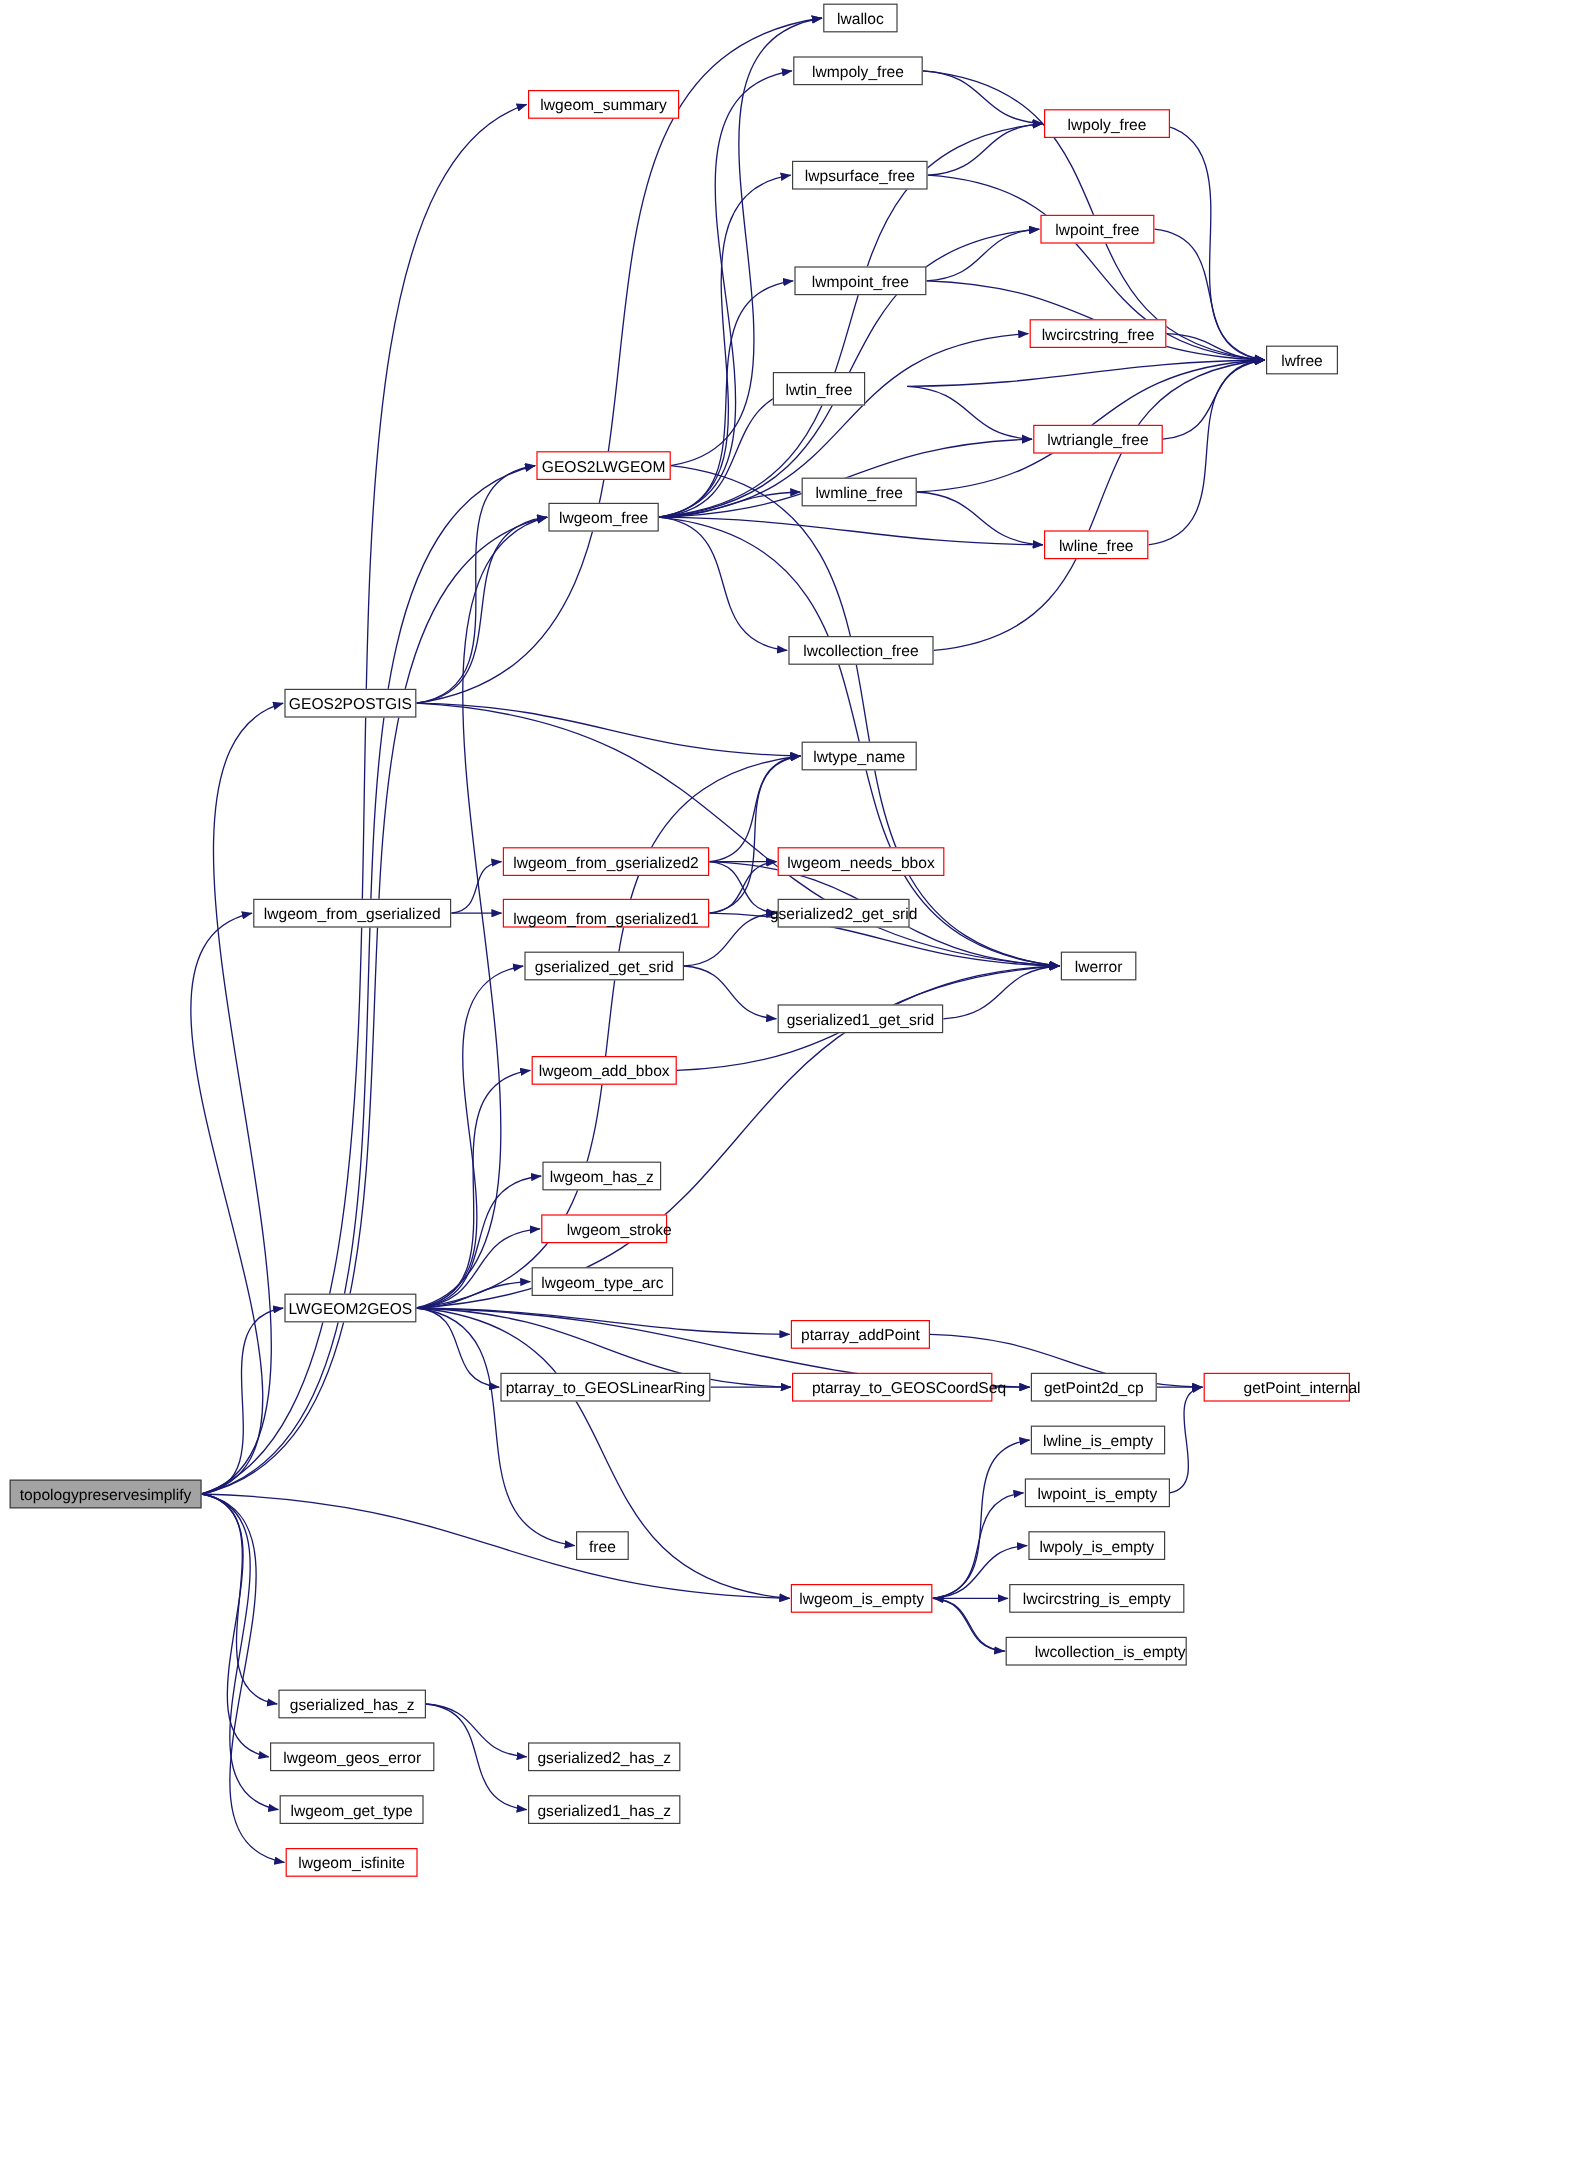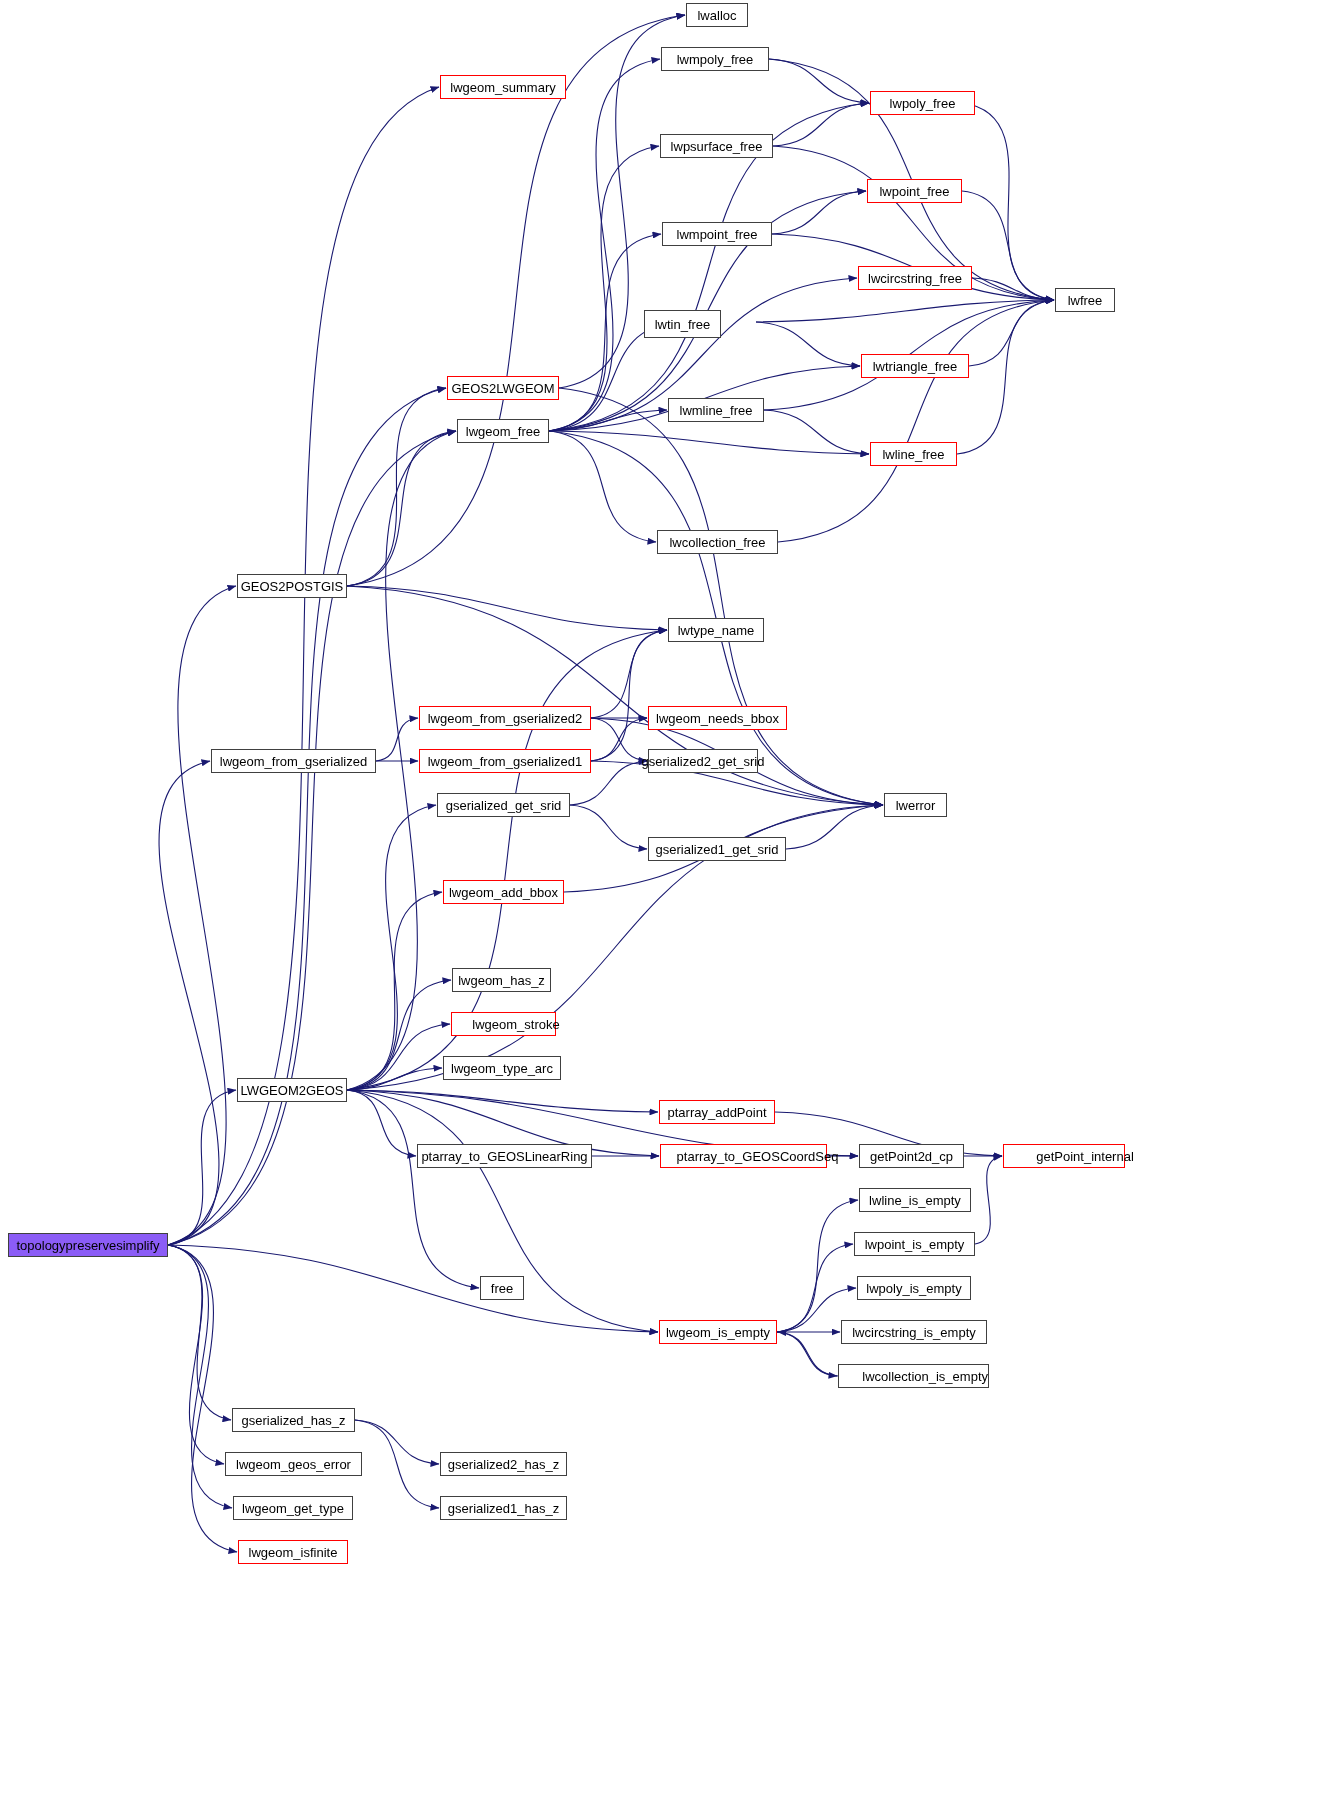--- a/index.html
+++ b/index.html
@@ -3,21 +3,21 @@
 <meta charset="utf-8">
 <style>
   html,body{margin:0;padding:0;background:#ffffff;}
   #graph{position:relative;width:1325px;height:1811px;background:#ffffff;
          font-family:"Liberation Sans","DejaVu Sans",sans-serif;}
   svg.edges{position:absolute;left:0;top:0;width:1325px;height:1811px;overflow:visible;}
   .node{position:absolute;box-sizing:border-box;display:flex;align-items:center;
         justify-content:center;background:#ffffff;border:1px solid #404040;
         font-size:13px;color:#000000;white-space:nowrap;line-height:1;}
   .node.red{border:1px solid #ff0000;}
-  .node.root{background:#8b5cf6;border:1px solid #404040;}
+  .node.root{background:#a3a3a3;border:1px solid #404040;}
   .node span{pointer-events:none;}
 </style>
 </head>
 <body>
 
 <div id="graph">
   <svg class="edges" viewBox="0 0 1325 1811" xmlns="http://www.w3.org/2000/svg">
     <defs>
       <marker id="ah" markerWidth="9" markerHeight="7" refX="8.5" refY="3.5" orient="auto" markerUnits="userSpaceOnUse">
         <path d="M0,0 L9,3.5 L0,7 z" fill="#191970"></path>
@@ -172,21 +172,21 @@
       </div>
       <div class="node red" style="left: 419px; top: 706px; width: 172px; height: 24px;">
         <span>lwgeom_from_gserialized2</span>
       </div>
       <div class="node red" style="left: 648px; top: 706px; width: 139px; height: 24px;">
         <span>lwgeom_needs_bbox</span>
       </div>
       <div class="node" style="left: 211px; top: 749px; width: 165px; height: 24px;">
         <span>lwgeom_from_gserialized</span>
       </div>
-      <div class="node red" style="left: 419px; top: 749px; width: 172px; height: 24px;">
+      <div class="node red" style="left: 419px; top: 749px; width: 172px; height: 24px; align-items: flex-end;">
         <span>lwgeom_from_gserialized1</span>
       </div>
       <div class="node" style="left: 648px; top: 749px; width: 110px; height: 24px;">
         <span>gserialized2_get_srid</span>
       </div>
       <div class="node" style="left: 437px; top: 793px; width: 133px; height: 24px;">
         <span>gserialized_get_srid</span>
       </div>
       <div class="node" style="left: 884px; top: 793px; width: 63px; height: 24px;">
         <span>lwerror</span>

